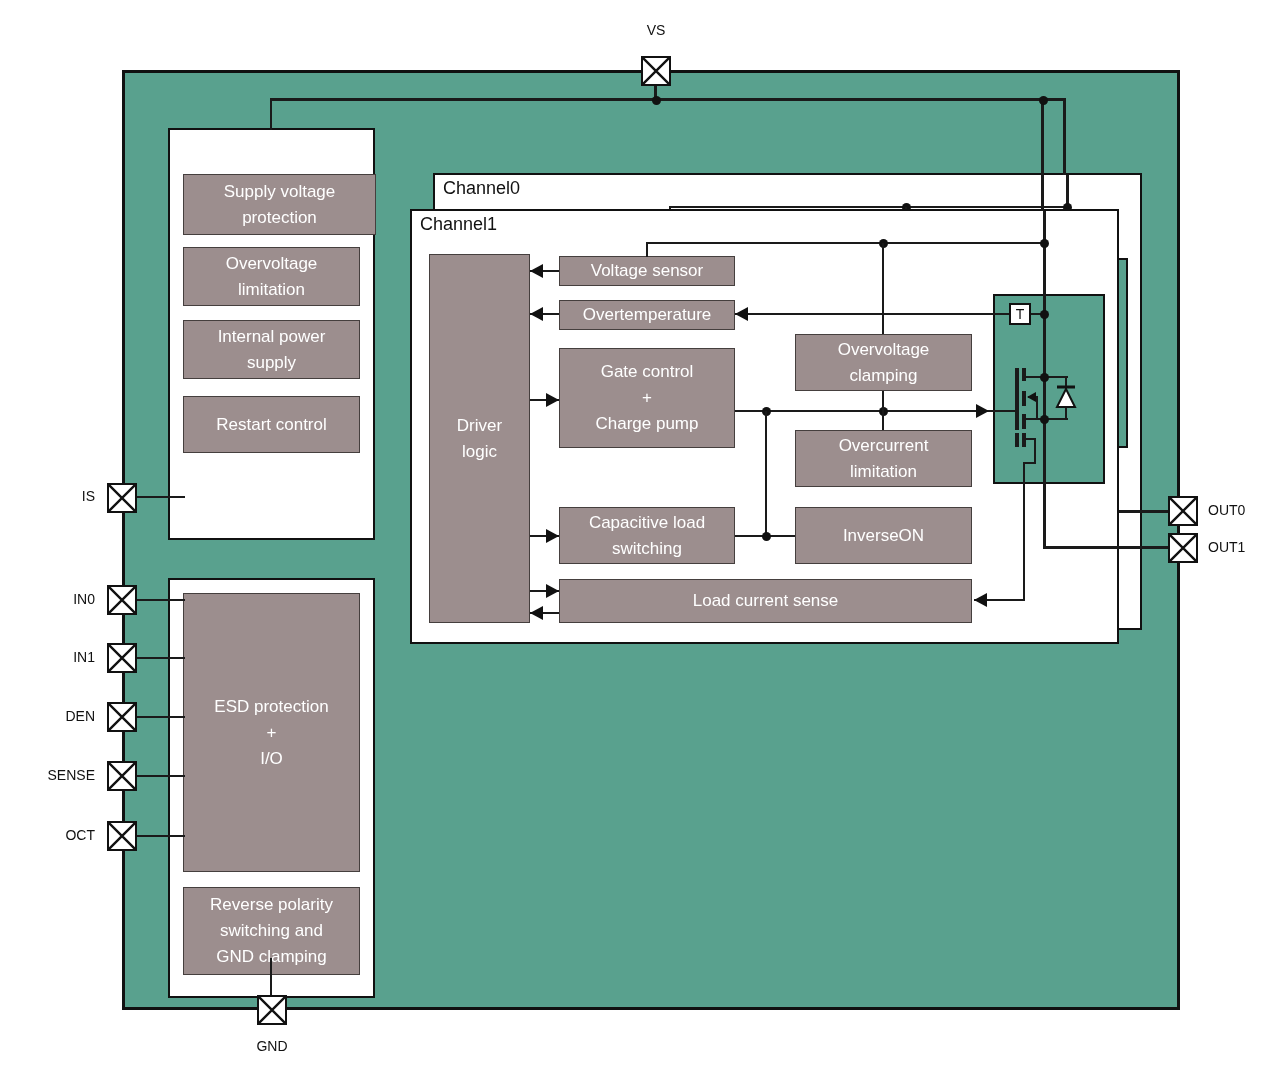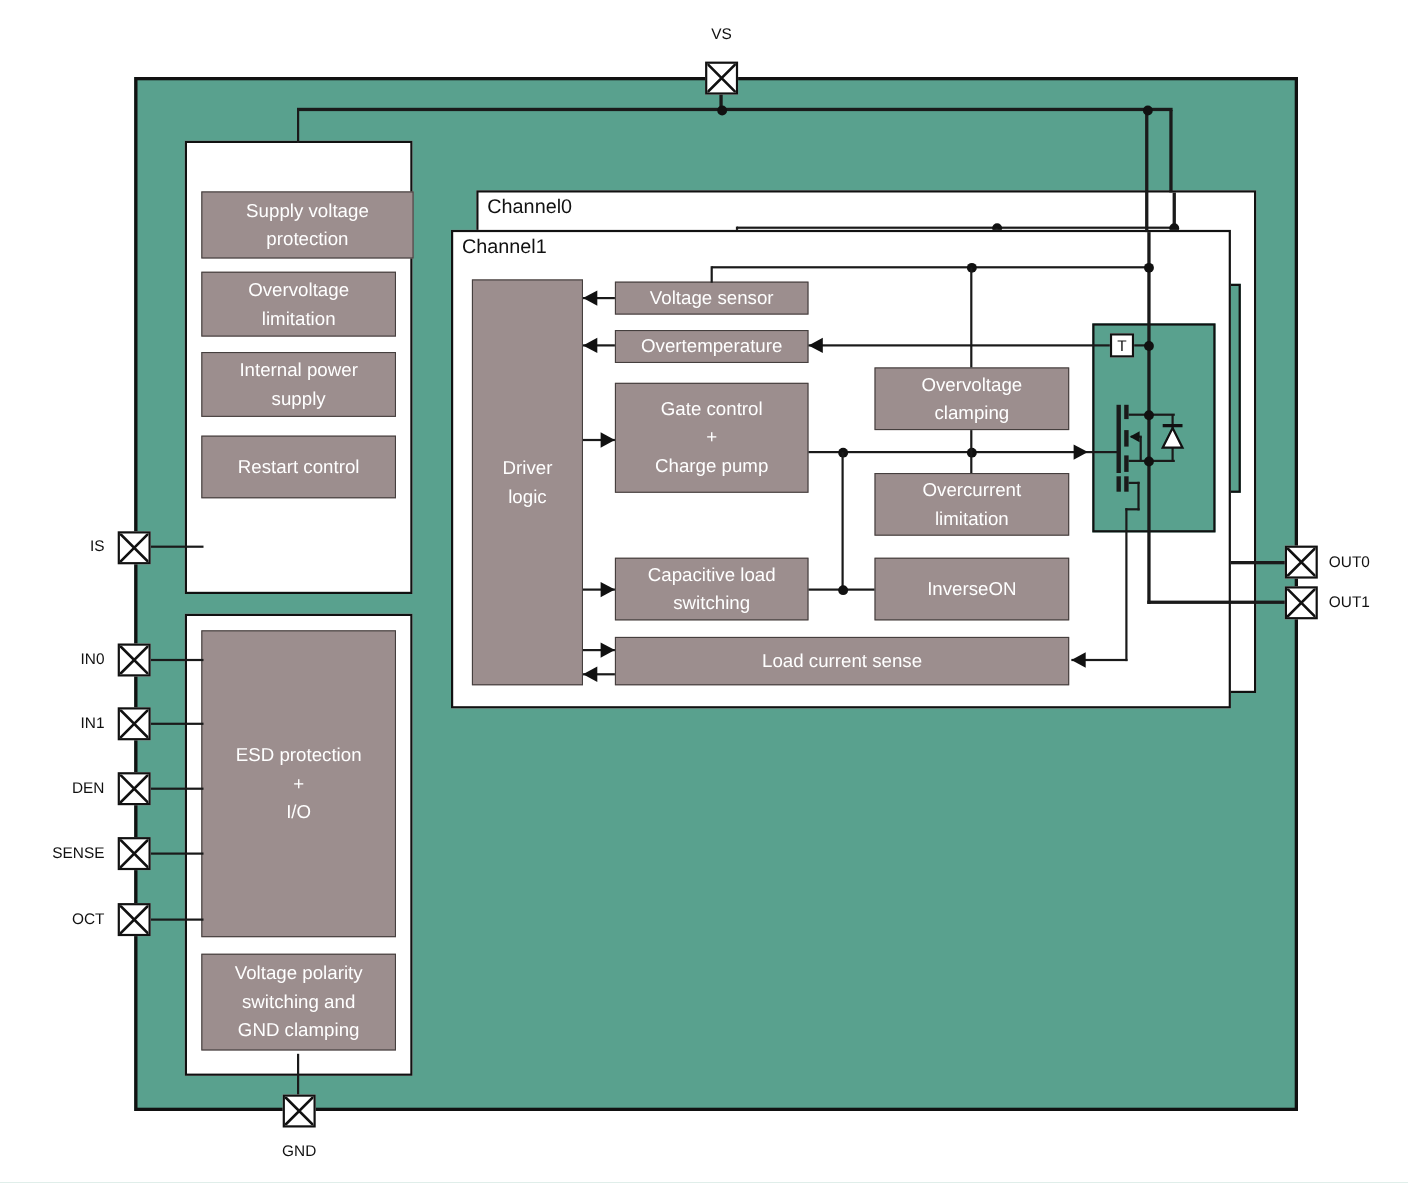--- a/index.html
+++ b/index.html
@@ -57,28 +57,28 @@
     </div>
     <div class="gblk" style="left:13px;top:266px;width:177px;height:57px;">
       <div>Restart control</div>
     </div>
     <div class="gblk" style="left:13px;top:190px;width:177px;height:59px;">
       <div>Internal power</div>
       <div>supply</div>
     </div>
   </div>
 
-  <div class="wbox" style="left:168px;top:558px;width:207px;height:420px;">
+  <div class="wbox" style="left:168px;top:578px;width:207px;height:420px;">
     <div class="gblk" style="left:13px;top:13px;width:177px;height:279px;">
       <div>ESD protection</div>
       <div>+</div>
       <div>I/O</div>
     </div>
     <div class="gblk" style="left:13px;top:307px;width:177px;height:88px;">
-      <div>Voltage polarity</div>
+      <div>Reverse polarity</div>
       <div>switching and</div>
       <div>GND clamping</div>
     </div>
   </div>
 
   <i class="h" style="left:137px;top:496px;width:48px;"></i>
   <i class="h" style="left:137px;top:599px;width:48px;"></i>
   <i class="h" style="left:137px;top:657px;width:48px;"></i>
   <i class="h" style="left:137px;top:716px;width:48px;"></i>
   <i class="h" style="left:137px;top:775px;width:48px;"></i>

